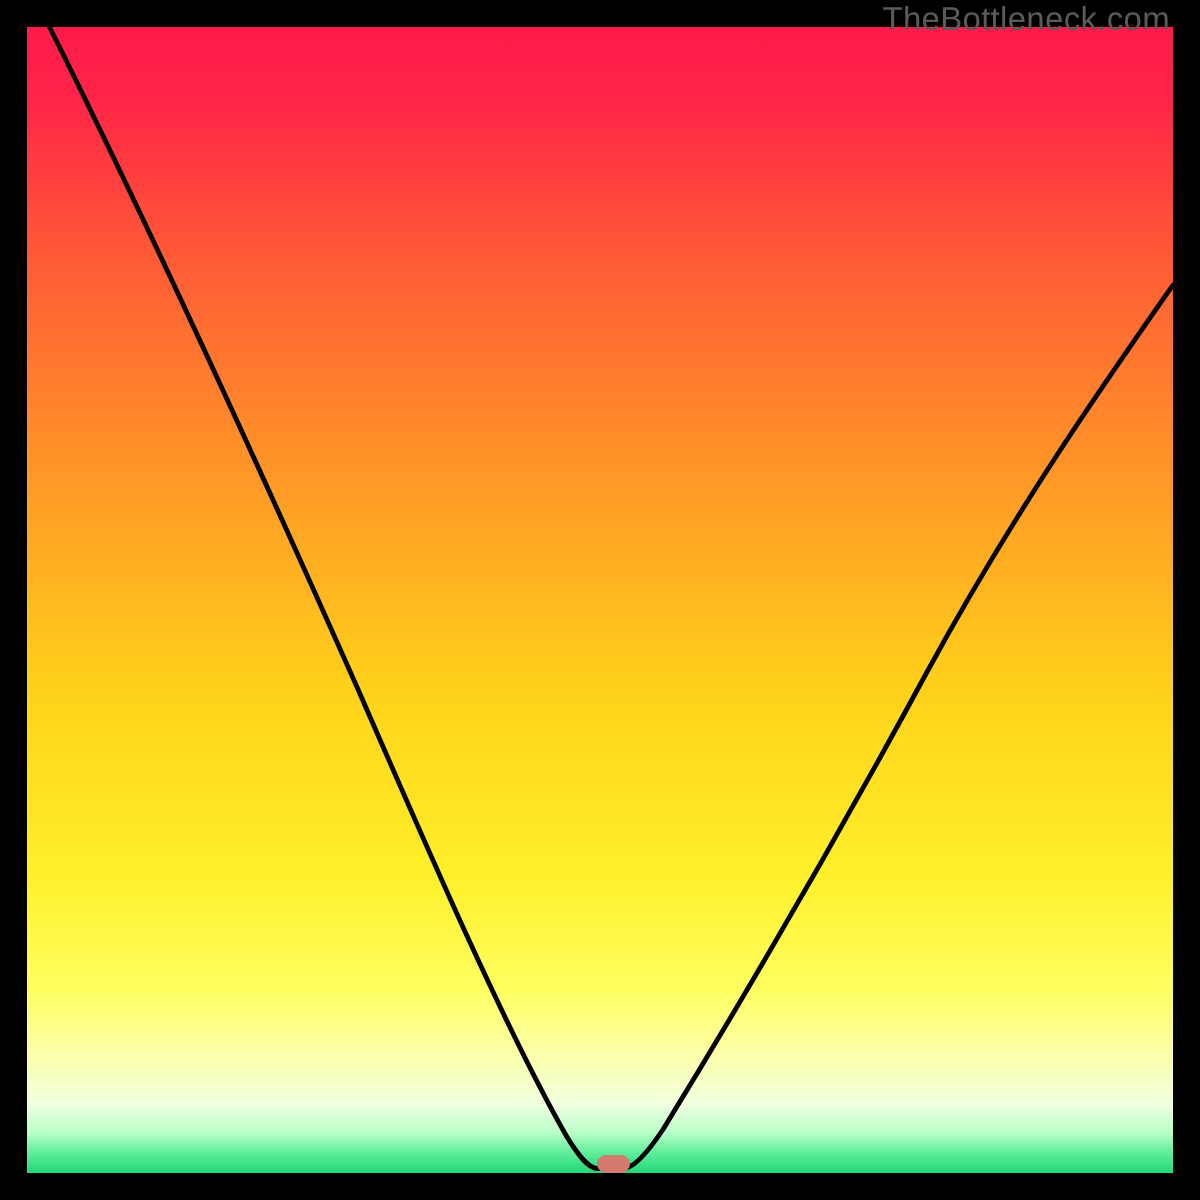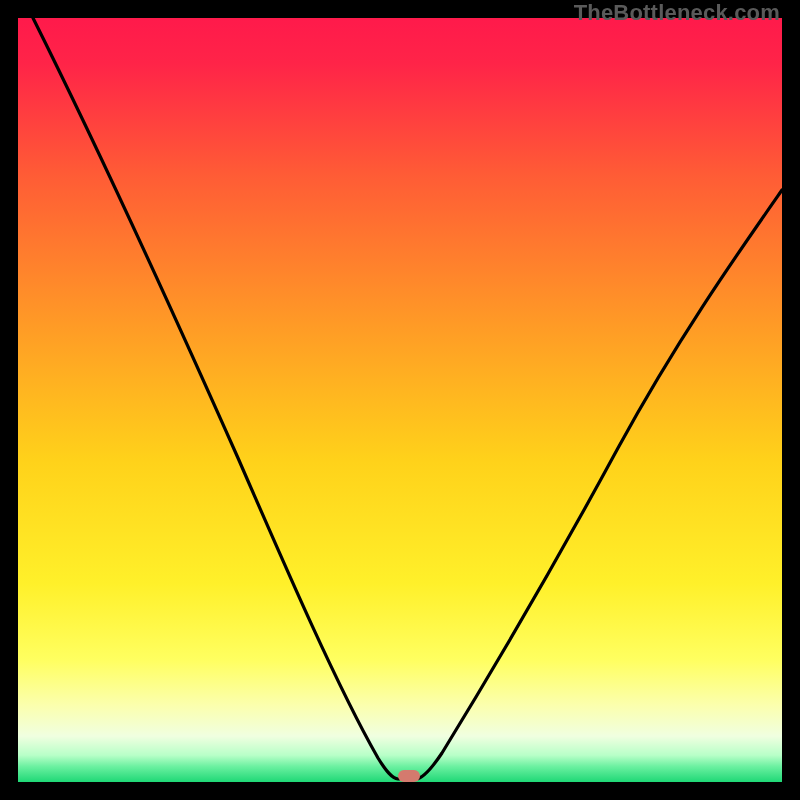--- a/index.html
+++ b/index.html
@@ -24,21 +24,21 @@
     width: 764px;
     height: 764px;
     overflow: visible;
   }
   .watermark {
     position: absolute;
     top: 0px;
     right: 20px;
     color: #5a5a5a;
     font-size: 22px;
-    font-weight: 700;
+    font-weight: 400;
     letter-spacing: 0.2px;
     user-select: none;
   }
 </style>
 </head>
 <body>
 
 <div class="frame">
 
   <svg class="plot-area" viewBox="0 0 764 764" preserveAspectRatio="none">

